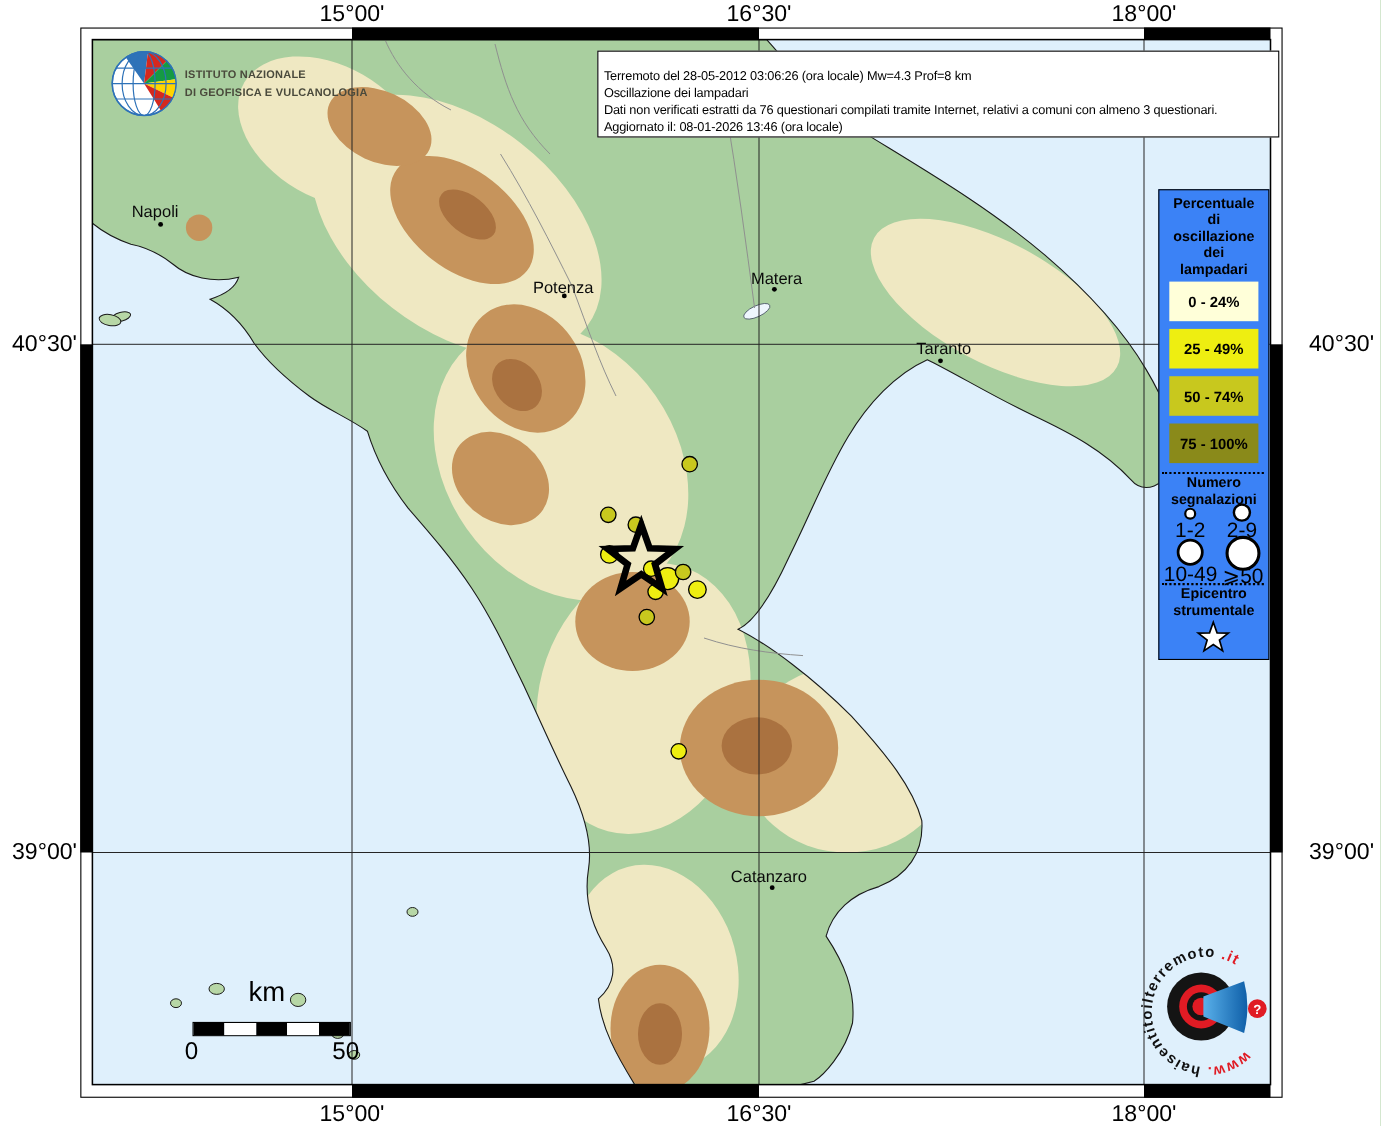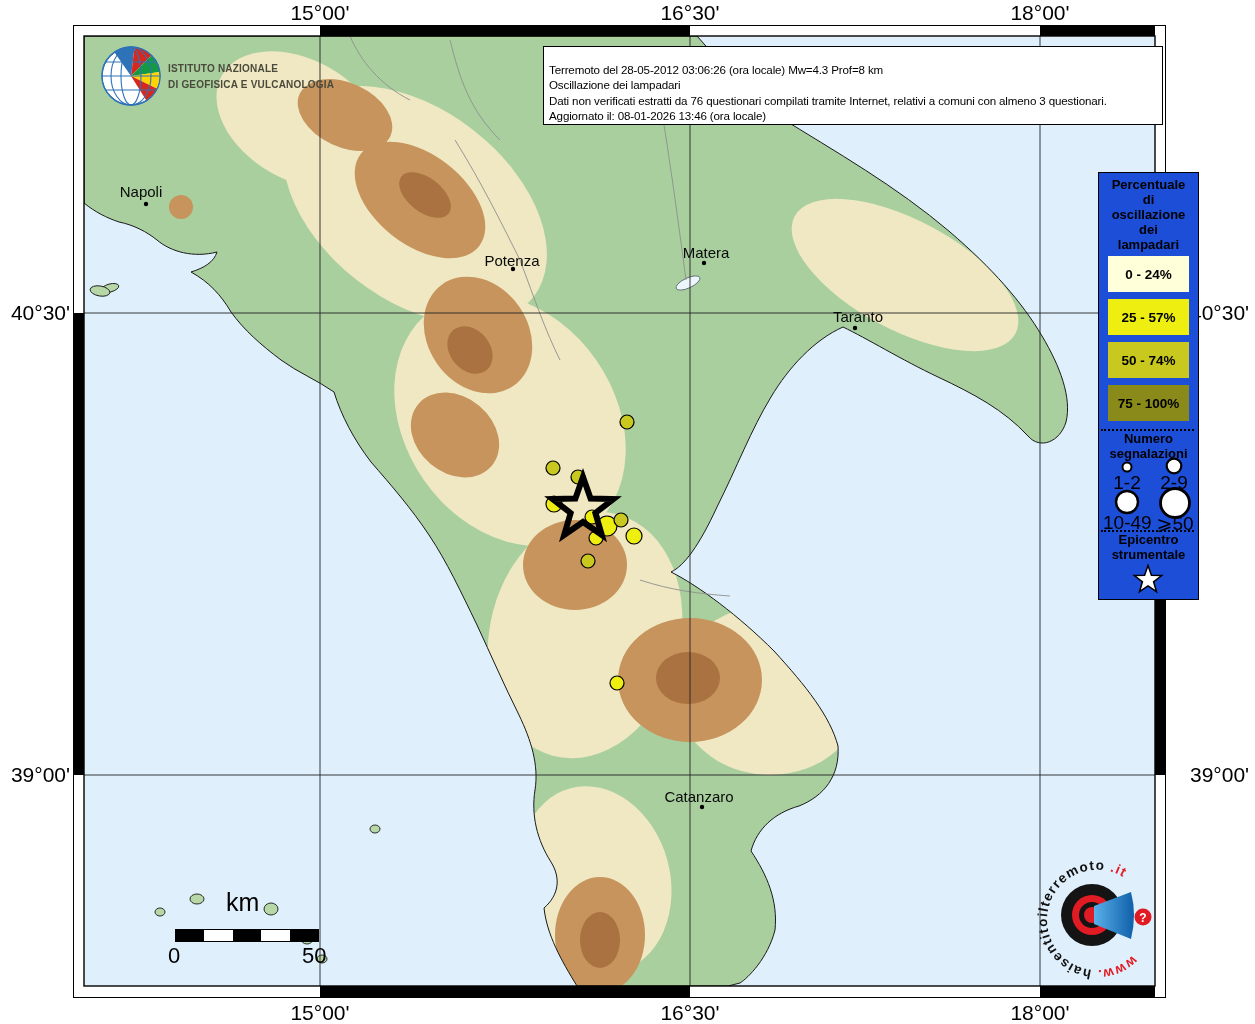--- a/index.html
+++ b/index.html
@@ -7,21 +7,21 @@
        font-family:"Liberation Sans", sans-serif;color:#000;}
   .abs{position:absolute;}
   svg{display:block;}
   .axis-label{position:absolute;font-size:21px;color:#000;white-space:nowrap;}
   .axis-top,.axis-bottom{width:140px;text-align:center;}
   .axis-left{width:70px;text-align:right;}
   .axis-right{width:70px;text-align:left;}
   .info-box{position:absolute;left:543px;top:46px;width:613px;height:62px;background:#fff;
             border:1px solid #000;font-size:11.6px;letter-spacing:-0.15px;line-height:15.4px;
             padding:15px 0 0 5px;overflow:hidden;white-space:nowrap;}
-  .legend-panel{position:absolute;left:1098px;top:172px;width:99px;height:426px;background:#1d4ed8;
+  .legend-panel{position:absolute;left:1053px;top:172px;width:99px;height:426px;background:#3b82f6;
                 border:1px solid #000;}
   .leg-title{position:absolute;left:0;width:99px;text-align:center;font-weight:bold;font-size:13px;line-height:15px;}
   .leg-swatch{position:absolute;left:9px;width:81px;height:36px;display:flex;align-items:center;
               justify-content:center;font-weight:bold;font-size:13.5px;}
   .leg-divider{position:absolute;left:2px;width:93px;border-top:2px dotted #000;height:0;}
   .leg-small{position:absolute;font-size:19px;text-align:center;white-space:nowrap;}
   .city-label{font:15px "Liberation Sans", sans-serif;fill:#0a0a0a;}
   .ingv-text{position:absolute;left:168px;top:61px;font-weight:bold;font-size:10px;
              line-height:16px;color:#4a4a3c;letter-spacing:0.2px;white-space:nowrap;}
   .scalebar{position:absolute;left:175px;top:929px;width:142px;height:11px;border:1px solid #000;
@@ -208,21 +208,21 @@
     <span style="display:block">di</span>
     <span style="display:block">oscillazione</span>
     <span style="display:block">dei</span>
     <span style="display:block">lampadari</span>
   </div>
 
   <div class="leg-swatch" style="top: 83px; background-color: rgb(255, 255, 217);">
       <span>0 - 24%</span>
     </div>
   <div class="leg-swatch" style="top: 126px; background-color: rgb(238, 238, 17);">
-      <span>25 - 57%</span>
+      <span>25 - 49%</span>
     </div>
   <div class="leg-swatch" style="top: 169px; background-color: rgb(200, 200, 30);">
       <span>50 - 74%</span>
     </div>
   <div class="leg-swatch" style="top: 212px; background-color: rgb(138, 138, 26);">
       <span>75 - 100%</span>
     </div>
 
   <div class="leg-divider" style="top:256px"></div>
 

